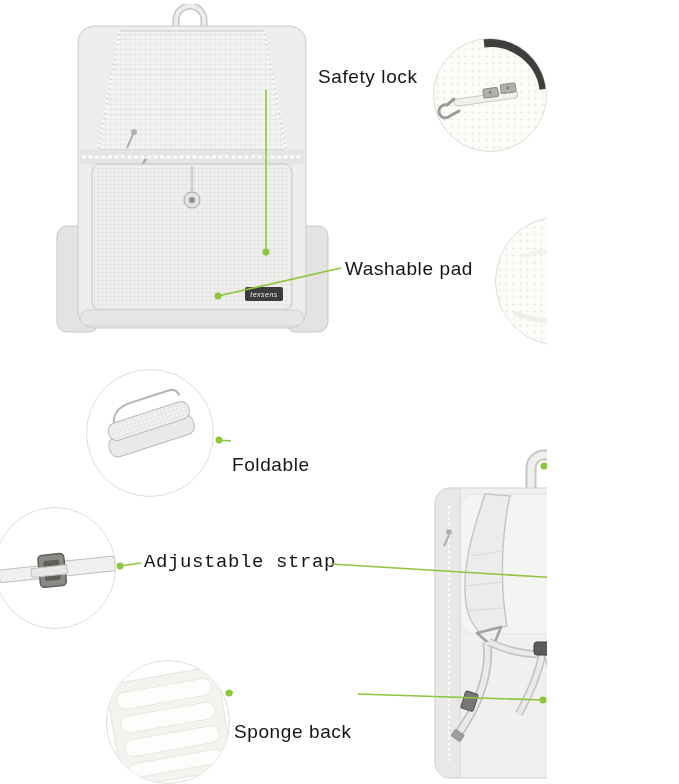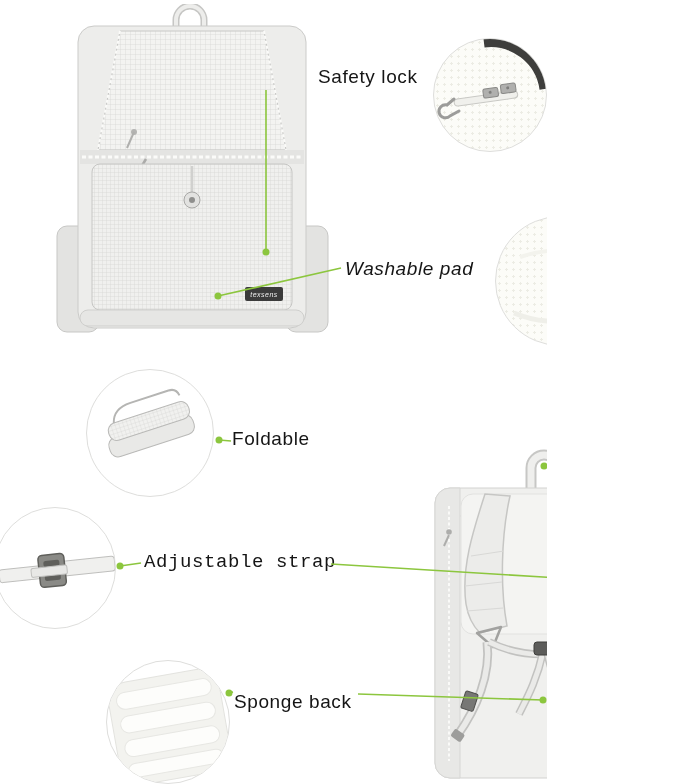--- a/index.html
+++ b/index.html
@@ -188,24 +188,24 @@
         <rect x="6" y="14" width="112" height="104" rx="20" fill="#F3F3EF" stroke="#E3E3DF"></rect>
         <rect x="14" y="24" width="96" height="17" rx="8.5" fill="#FDFDFB" stroke="#E7E7E3"></rect>
         <rect x="14" y="48" width="96" height="17" rx="8.5" fill="#FDFDFB" stroke="#E7E7E3"></rect>
         <rect x="14" y="72" width="96" height="17" rx="8.5" fill="#FDFDFB" stroke="#E7E7E3"></rect>
         <rect x="14" y="96" width="96" height="14" rx="7" fill="#FDFDFB" stroke="#E7E7E3"></rect>
       </g>
     </svg>
   </div>
 
   <div class="callout-label" style="left:318px; top:66px;">Safety lock</div>
-  <div class="callout-label" style="left:345px; top:258px;font-style:italic;">Washable pad</div>
-  <div class="callout-label" style="left:232px; top:428px;">Foldable</div>
+  <div class="callout-label" style="left:345px; top:258px;">Washable pad</div>
+  <div class="callout-label" style="left:232px; top:454px;">Foldable</div>
   <div class="callout-label" style="left:144px; top:551px;font-family:Liberation Mono, monospace;">Adjustable strap</div>
-  <div class="callout-label" style="left:234px; top:691px;">Sponge back</div>
+  <div class="callout-label" style="left:234px; top:721px;">Sponge back</div>
 
   <svg class="abs" style="left:0; top:0; pointer-events:none;" width="679" height="784" viewBox="0 0 679 784">
     <line class="accent-stroke" x1="266" y1="90" x2="266" y2="252"></line>
     <circle class="accent-fill" cx="266" cy="252" r="3.5"></circle>
 
     <line class="accent-stroke" x1="341" y1="268" x2="218" y2="296"></line>
     <circle class="accent-fill" cx="218" cy="296" r="3.5"></circle>
 
     <line class="accent-stroke" x1="231" y1="441" x2="219" y2="440"></line>
     <circle class="accent-fill" cx="219" cy="440" r="3.5"></circle>

